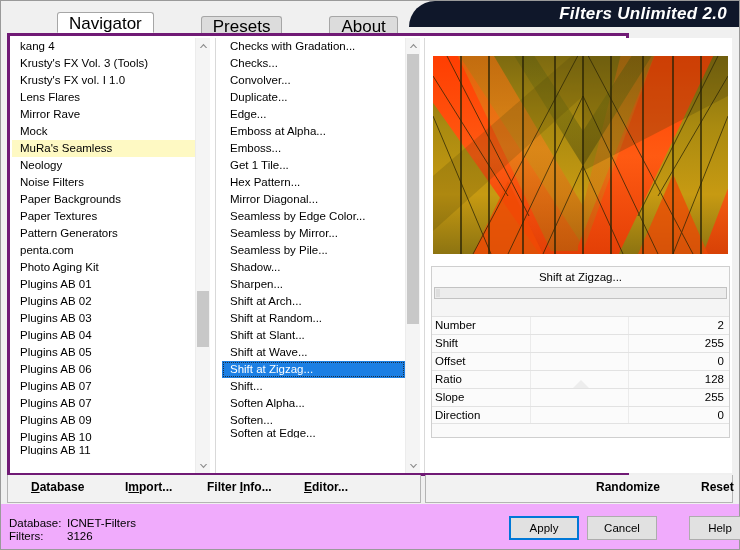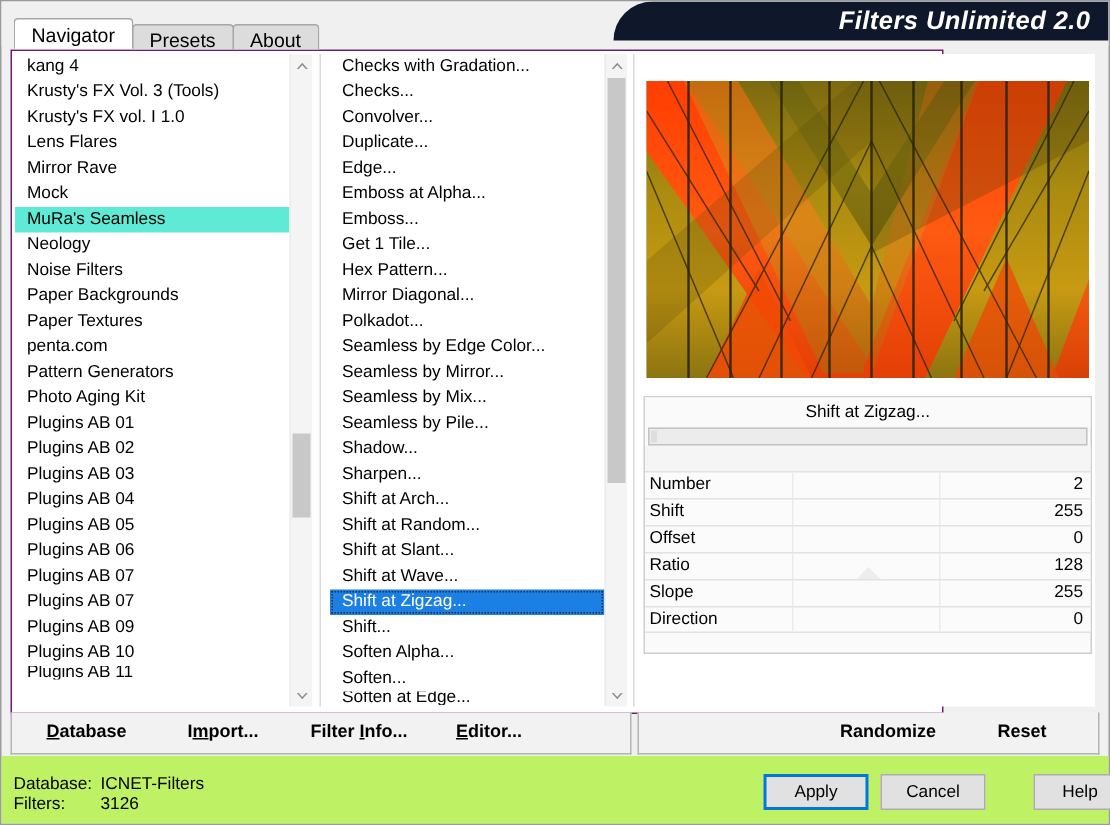--- a/index.html
+++ b/index.html
@@ -60,42 +60,43 @@
     z-index: 5;
   }
   .tab {
     height: 17px;
     padding: 2px 11px 0 11px;
     background: #dcdcdc;
     border: 1px solid #a6a6a6;
     border-bottom: none;
     border-top-left-radius: 3px;
     border-top-right-radius: 3px;
-    font-size: 13px;
+    font-size: 17px;
     line-height: 16px;
     color: #000;
     margin-right: -1px;
     box-sizing: border-box;
     position: relative;
+    margin-left: 48px;
   }
   .tab.active {
     background: #ffffff;
     height: 21px;
     padding-top: 3px;
     z-index: 3;
     border-bottom: 1px solid #ffffff;
   }
 
   
   .body-frame {
     position: absolute;
     left: 6px; top: 32px;
     width: 622px; height: 443px;
     background: #ffffff;
-    border: 1px solid #701a75;
+    border: 3px solid #701a75;
     box-sizing: border-box;
   }
 
   
   .listbox {
     position: absolute;
     top: 2px;
     background: #ffffff;
     overflow: hidden;
     box-sizing: border-box;
@@ -111,21 +112,21 @@
     height: 17px;
     line-height: 17px;
     padding: 0 4px 0 8px;
     font-size: 11.5px;
     white-space: nowrap;
     overflow: hidden;
     color: #000;
     box-sizing: border-box;
   }
   .list-item.sel-gray {
-    background: #5eead4;
+    background: #fef9c3;
   }
   .list-item.sel-blue {
     background: #1c7fe3;
     color: #ffffff;
     outline: 1px dotted #20303f;
     outline-offset: -2px;
   }
   .list-item.clipped {
     height: 9px;
     line-height: 9px;
@@ -280,28 +281,28 @@
   .menu-item {
     position: absolute;
     top: 5px;
     font-size: 12px;
     font-weight: bold;
     color: #000;
     white-space: nowrap;
     cursor: default;
   }
   .menu-item u { text-decoration: underline; }
-  .menu-item.plain { font-weight: bold; }
+  .menu-item.plain { font-weight: bold; margin-left: 36px; }
 
   
   .statusbar {
     position: absolute;
     left: 0; top: 503px;
     width: 738px; height: 45px;
-    background: #bef264;
+    background: #f0abfc;
   }
   .status-line {
     position: absolute;
     font-size: 11.5px;
     color: #000;
     white-space: nowrap;
   }
   .status-label-1 { left: 8px; top: 13px; }
   .status-value-1 { left: 66px; top: 13px; }
   .status-label-2 { left: 8px; top: 26px; }
@@ -359,22 +360,22 @@
           <div class="list-item">Krusty's FX Vol. 3 (Tools)</div>
           <div class="list-item">Krusty's FX vol. I 1.0</div>
           <div class="list-item">Lens Flares</div>
           <div class="list-item">Mirror Rave</div>
           <div class="list-item">Mock</div>
           <div class="list-item sel-gray">MuRa's Seamless</div>
           <div class="list-item">Neology</div>
           <div class="list-item">Noise Filters</div>
           <div class="list-item">Paper Backgrounds</div>
           <div class="list-item">Paper Textures</div>
+          <div class="list-item">Pattern Generators</div>
           <div class="list-item">penta.com</div>
-          <div class="list-item">Pattern Generators</div>
           <div class="list-item">Photo Aging Kit</div>
           <div class="list-item">Plugins AB 01</div>
           <div class="list-item">Plugins AB 02</div>
           <div class="list-item">Plugins AB 03</div>
           <div class="list-item">Plugins AB 04</div>
           <div class="list-item">Plugins AB 05</div>
           <div class="list-item">Plugins AB 06</div>
           <div class="list-item">Plugins AB 07</div>
           <div class="list-item">Plugins AB 07</div>
           <div class="list-item">Plugins AB 09</div>
@@ -403,24 +404,22 @@
           <div class="list-item">Checks with Gradation...</div>
           <div class="list-item">Checks...</div>
           <div class="list-item">Convolver...</div>
           <div class="list-item">Duplicate...</div>
           <div class="list-item">Edge...</div>
           <div class="list-item">Emboss at Alpha...</div>
           <div class="list-item">Emboss...</div>
           <div class="list-item">Get 1 Tile...</div>
           <div class="list-item">Hex Pattern...</div>
           <div class="list-item">Mirror Diagonal...</div>
-          <div class="list-item">Polkadot...</div>
           <div class="list-item">Seamless by Edge Color...</div>
           <div class="list-item">Seamless by Mirror...</div>
-          <div class="list-item">Seamless by Mix...</div>
           <div class="list-item">Seamless by Pile...</div>
           <div class="list-item">Shadow...</div>
           <div class="list-item">Sharpen...</div>
           <div class="list-item">Shift at Arch...</div>
           <div class="list-item">Shift at Random...</div>
           <div class="list-item">Shift at Slant...</div>
           <div class="list-item">Shift at Wave...</div>
           <div class="list-item sel-blue">Shift at Zigzag...</div>
           <div class="list-item">Shift...</div>
           <div class="list-item">Soften Alpha...</div>

